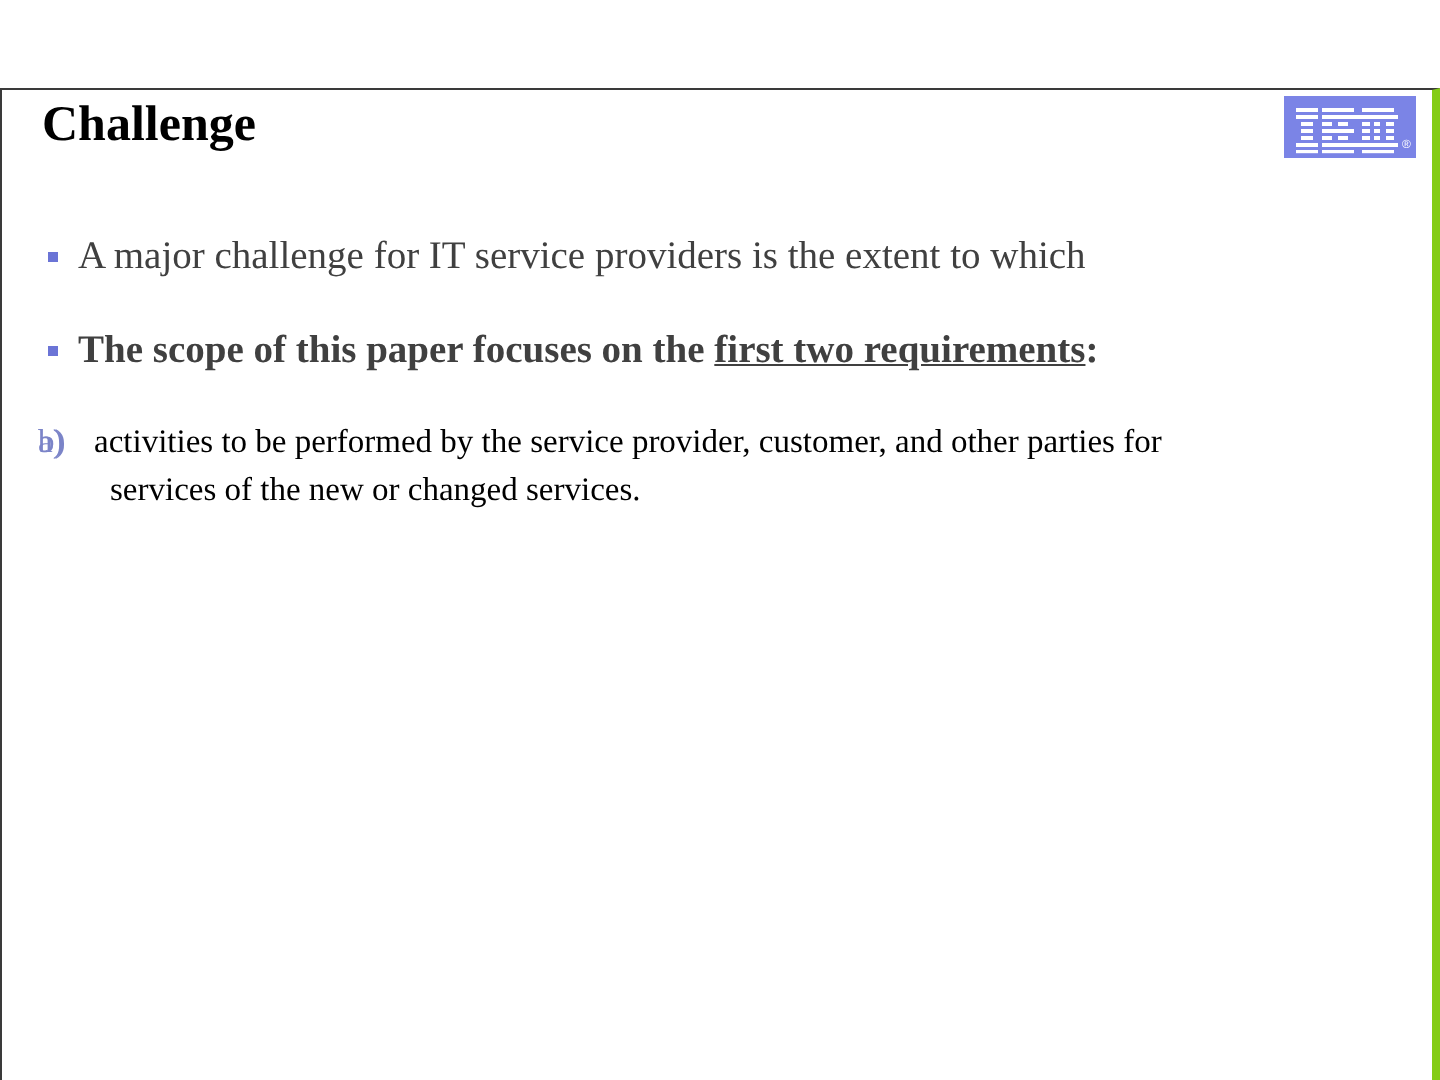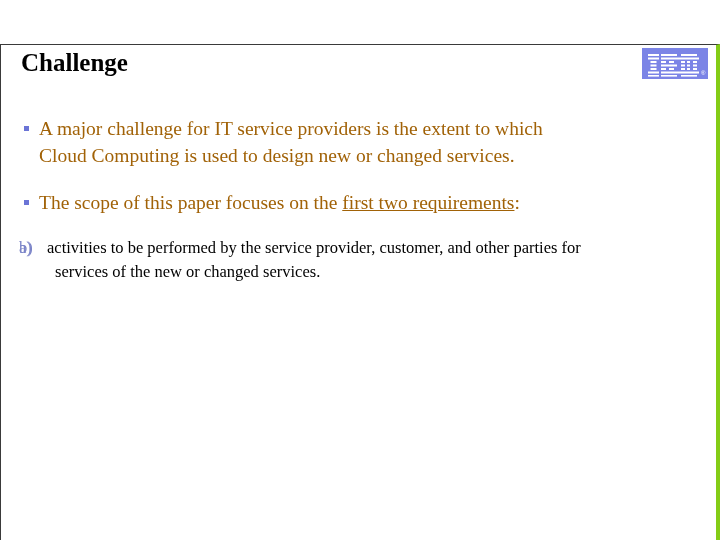--- a/index.html
+++ b/index.html
@@ -71,27 +71,27 @@
     top: 70px;
     width: 720px;
   }
 
   .bullet-row {
     position: relative;
     margin: 0 0 0 0;
     padding: 0 36px 0 38px;
     font-size: 19.5px;
     line-height: 27px;
-    color: #a16207;
+    color: #404040;
     text-align: justify;
     text-justify: inter-word;
   }
   .bullet-row.b1 { margin-top: 0px; }
   .bullet-row.b2 { margin-top: 20px; }
-  .bullet-row.b3 { margin-top: 20px; }
+  .bullet-row.b3 { margin-top: 20px; font-weight: bold; }
 
   .bullet-mark {
     position: absolute;
     left: 23px;
     top: 11px;
     width: 5px;
     height: 5px;
     background: #6b74d6;
   }
 
@@ -205,21 +205,20 @@
       </g>
     </svg>
     <span class="ibm-reg">®</span>
   </div>
 
   <div class="body-area">
 
     <div class="bullet-row b1">
       <span class="bullet-mark"></span>
       <span>A major challenge for IT service providers is the extent to which</span>
-      <span class="last-line" style="display:block">Cloud Computing is used to design new or changed services.</span>
     </div>
 
 
     <div class="bullet-row b3" style="text-align:left;">
       <span class="bullet-mark"></span><span>The scope of this paper focuses on the </span><u class="u-req">first two requirements</u><span>:</span>
     </div>
 
     <div class="sub-list">
 
       <div class="sub-row">

